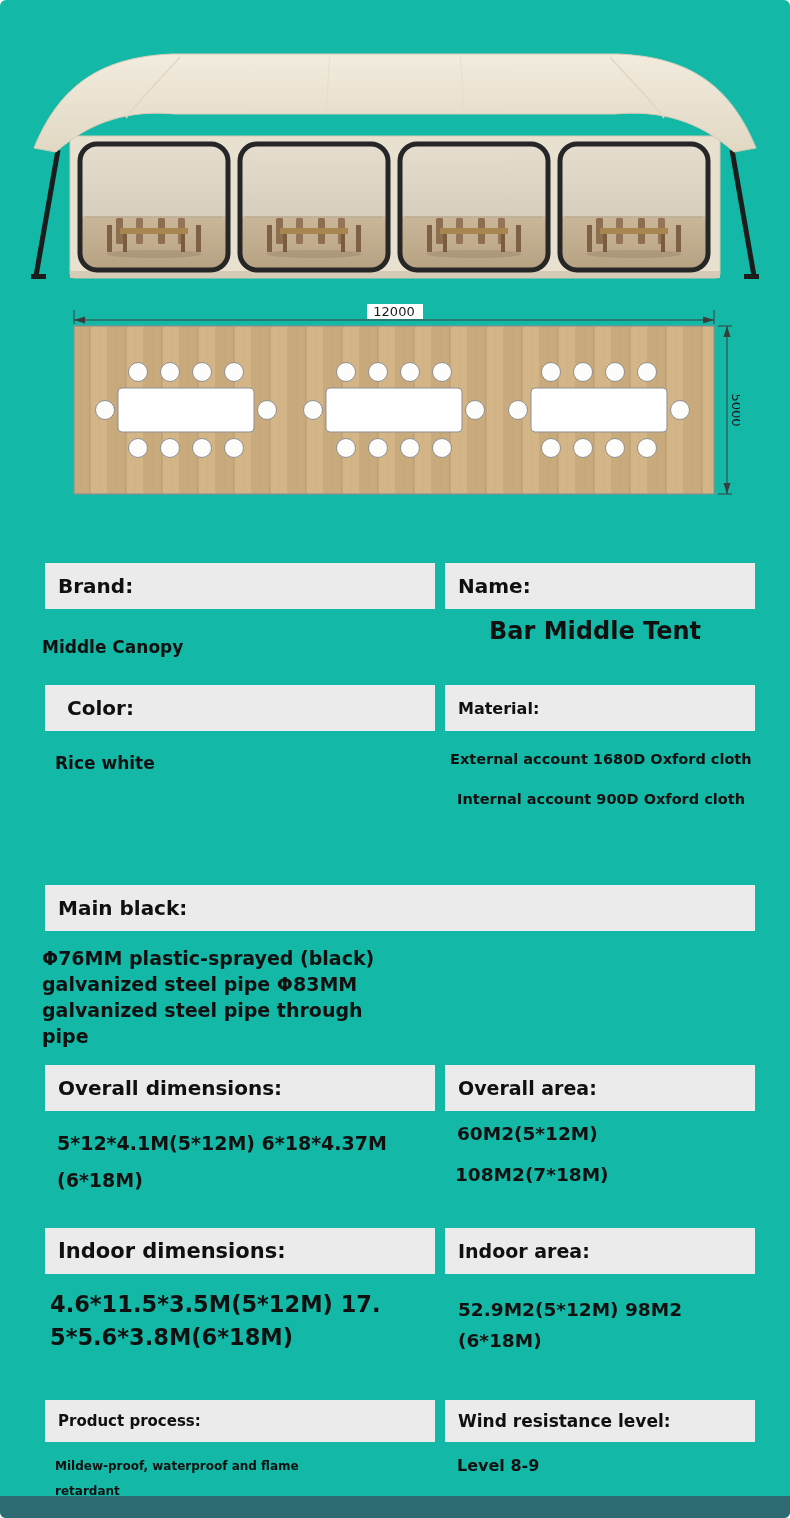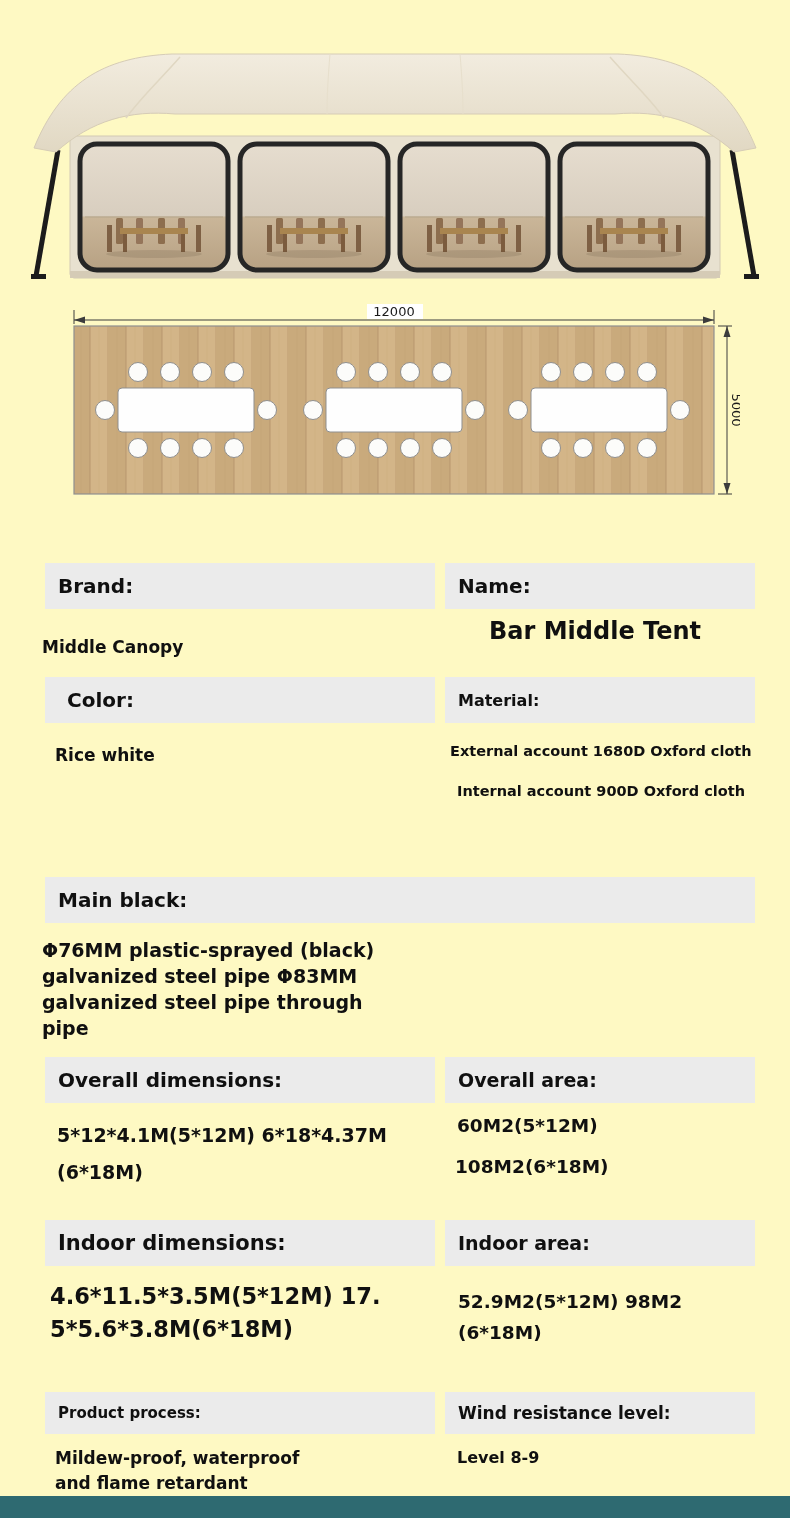--- a/index.html
+++ b/index.html
@@ -1,53 +1,53 @@
 <!DOCTYPE html>
 <html><head>
 <meta charset="utf-8">
 <style>
   * { box-sizing: border-box; margin: 0; padding: 0; }
   html,body { background:#fff; }
   body { font-family: "Liberation Sans", sans-serif; }
-  .page { width:790px; height:1518px; position:relative; background:#fef9c3; overflow:hidden; margin:0 auto; }
+  .page { width:790px; height:1518px; position:relative; background:#14b8a6; overflow:hidden; margin:0 auto;border-radius:6px; }
 
   
   .hero { margin:38px 0 0 30px; width:730px; height:252px; }
   .plan-wrap { margin:14px 0 0 72px; width:668px; height:196px; }
 
   
   .spec { margin-top:63px; font-family:"DejaVu Sans", sans-serif; font-weight:bold; color:#101010; }
   .cols { display:flex; padding:0 35px 0 45px; }
   .vals { display:flex; padding:0 35px 0 42px; }
   .col-l { width:390px; flex:0 0 390px; }
   .col-r { flex:1 1 auto; margin-left:10px; min-width:0; }
   .bar { background:#ebebeb; height:46px; display:flex; align-items:center; padding-left:13px; }
   .bar.small { height:42px; }
   .bar-full { margin:0 35px 0 45px; background:#ebebeb; height:46px; display:flex; align-items:center; padding-left:13px;
               font-family:"DejaVu Sans", sans-serif; font-weight:bold; color:#101010; }
   .pl25 { padding-left:22px; }
 
   .f20 { font-size:20px; } .f19 { font-size:19px; } .f21 { font-size:21px; }
   .f17 { font-size:17px; } .f16 { font-size:16px; } .f15 { font-size:15px; }
 
-  .h80 { height:68px; } .h130 { height:154px; } .h134 { height:134px; }
+  .h80 { height:76px; } .h130 { height:154px; } .h134 { height:134px; }
   .h117 { height:117px; } .h126 { height:126px; } .h60 { height:60px; }
 
   .v-brand  { margin:28px 0 0 0;  font-size:17px; }
   .v-name   { margin:8px 0 0 47px; font-size:24px; }
   .v-color  { margin:22px 0 0 13px; font-size:17px; }
   .v-mat1   { margin:20px 0 0 8px;  font-size:14.5px; }
   .v-mat2   { margin:24px 0 0 15px; font-size:14.5px; }
   .v-frame  { margin:14px 0 0 0; font-size:19px; line-height:26px; max-width:372px; }
   .v-odim   { margin:14px 0 0 15px; font-size:19px; line-height:37px; max-width:334px; word-break:break-all; }
   .v-oarea1 { margin:12px 0 0 15px; font-size:18.5px; }
   .v-oarea2 { margin:20px 0 0 13px; font-size:18.5px; }
   .v-idim   { margin:14px 0 0 8px; font-size:22.5px; line-height:33px; max-width:340px; word-break:break-all; }
   .v-iarea  { margin:20px 0 0 16px; font-size:18.5px; line-height:31px; max-width:238px; word-break:break-all; }
-  .v-proc   { margin:12px 0 0 13px; font-size:17px; line-height:25px; max-width:262px; }
+  .v-proc   { margin:12px 0 0 13px; font-size:12px; line-height:25px; max-width:262px; }
   .v-wind   { margin:14px 0 0 15px; font-size:16px; }
 
   .footer-bar { position:absolute; left:0; bottom:0; width:100%; height:22px; background:#2e6a71; }
 
   .chair { fill:#fcfcfa; stroke:#8f8f8f; stroke-width:1; }
   .tabletop { fill:#fefefe; stroke:#8f8f8f; stroke-width:1; }
   .dim { stroke:#3c3c3c; stroke-width:1; fill:none; }
   .dimtxt { font-family:"DejaVu Sans", sans-serif; font-size:13px; fill:#1a1a1a; }
 </style>
 </head>
@@ -234,21 +234,21 @@
         <span class="f19">Overall area:</span>
       </div>
         </div>
     </div>
     <div class="vals h117">
       <div class="col-l">
           <div class="v-odim">5*12*4.1M(5*12M) 6*18*4.37M(6*18M)</div>
         </div>
       <div class="col-r">
         <div class="v-oarea1">60M2(5*12M)</div>
-        <div class="v-oarea2">108M2(6*18M)</div>
+        <div class="v-oarea2">108M2(7*18M)</div>
       </div>
     </div>
 
     <div class="cols">
       <div class="col-l">
           <div class="bar">
         <span class="f21">Indoor dimensions:</span>
       </div>
         </div>
       <div class="col-r">

